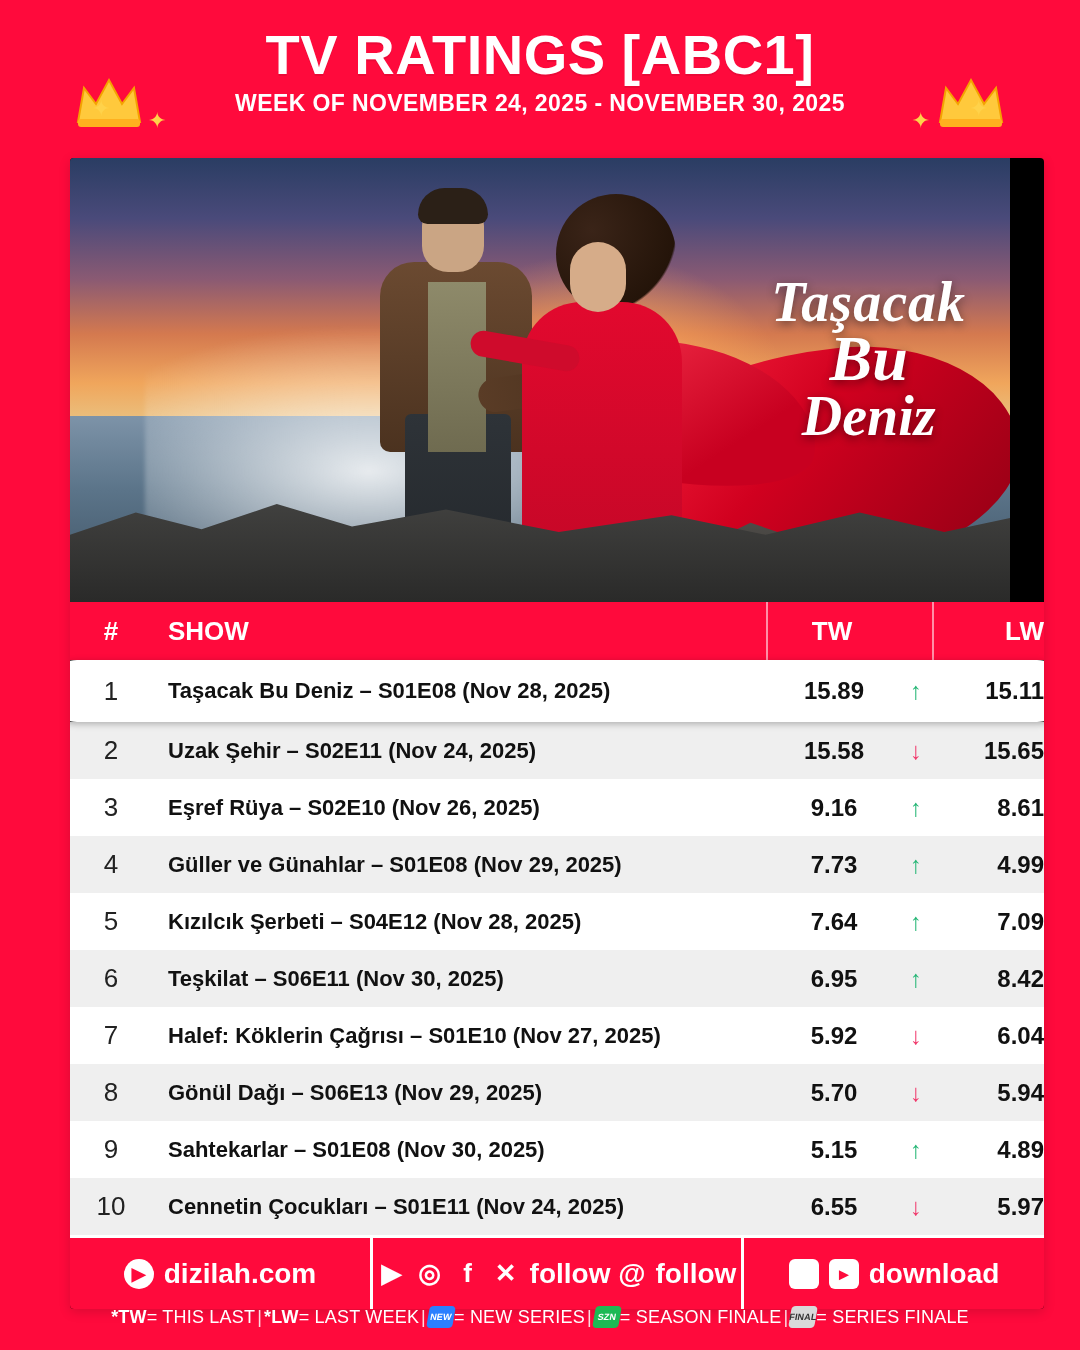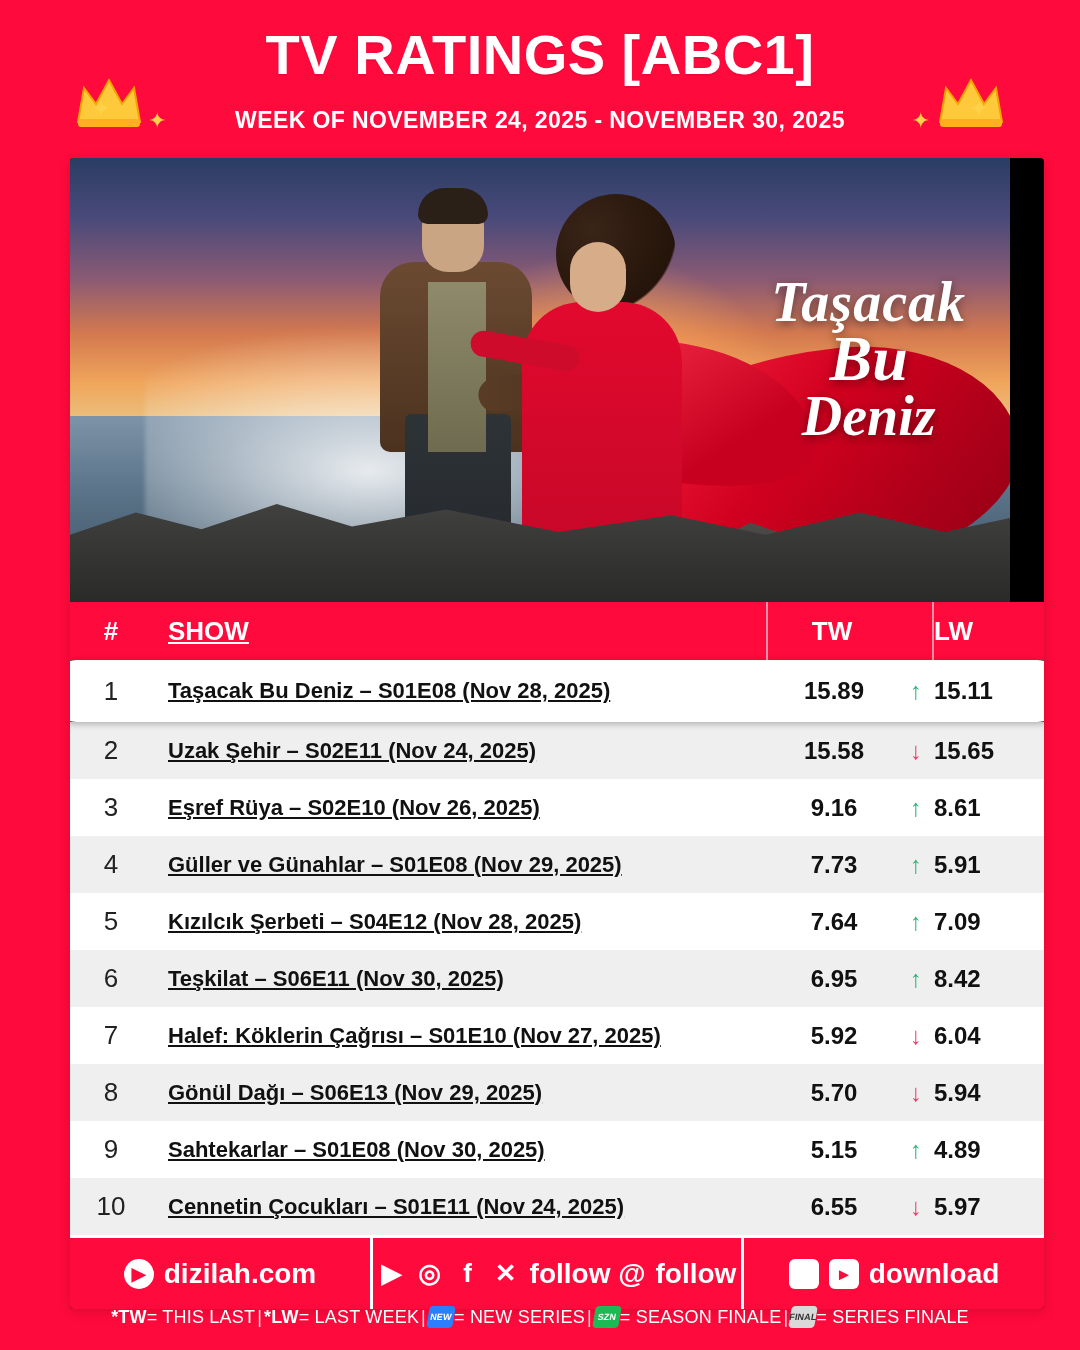--- a/index.html
+++ b/index.html
@@ -19,21 +19,21 @@
   }
   .title {
     font-size: 56px;
     font-weight: bold;
     color: #ffffff;
     letter-spacing: 0.5px;
     line-height: 1.05;
     text-shadow: 0 2px 0 rgba(0,0,0,0.08);
   }
   .subtitle {
-    margin-top: 22px;
+    margin-top: 5px;
     font-size: 23px;
     font-weight: bold;
     color: #ffffff;
     letter-spacing: 0.4px;
   }
   .crown {
     position: absolute;
     width: 70px; height: 54px;
   }
   .crown.left  { left: 74px;  top: 74px; }
@@ -170,24 +170,24 @@
   
   .thead {
     display: flex; align-items: center;
     height: 58px;
     background: #FF0A3C;
     color: #ffffff;
     font-weight: bold;
     font-size: 26px;
   }
   .col-rank  { width: 82px; text-align: center; flex: none; }
-  .col-show  { flex: 1; padding-left: 16px; text-decoration: underline; }
+  .col-show  { flex: 1; padding-left: 16px; }
   .col-tw    { width: 128px; text-align: center; flex: none; }
   .col-arrow { width: 36px;  text-align: center; flex: none; }
-  .col-lw    { width: 110px; text-align: left; flex: none; }
+  .col-lw    { width: 110px; text-align: right; flex: none; }
   .thead .col-tw { width: 128px; }
   .thead .col-arrow { width: 36px; }
   .thead .sep { width: 2px; height: 58px; background: rgba(255,255,255,0.55); }
 
   .row {
     display: flex; align-items: center;
     height: 57px;
     font-size: 22px;
     color: #111111;
     position: relative;
@@ -340,21 +340,21 @@
         <div class="col-show">Eşref Rüya – S02E10 (Nov 26, 2025)</div>
         <div class="col-tw">9.16</div>
         <div class="col-arrow arrow-up">↑</div>
         <div class="col-lw">8.61</div>
       </div>
       <div class="row even">
         <div class="col-rank">4</div>
         <div class="col-show">Güller ve Günahlar – S01E08 (Nov 29, 2025)</div>
         <div class="col-tw">7.73</div>
         <div class="col-arrow arrow-up">↑</div>
-        <div class="col-lw">5.91</div>
+        <div class="col-lw">4.99</div>
       </div>
       <div class="row odd">
         <div class="col-rank">5</div>
         <div class="col-show">Kızılcık Şerbeti – S04E12 (Nov 28, 2025)</div>
         <div class="col-tw">7.64</div>
         <div class="col-arrow arrow-up">↑</div>
         <div class="col-lw">7.09</div>
       </div>
       <div class="row even">
         <div class="col-rank">6</div>

